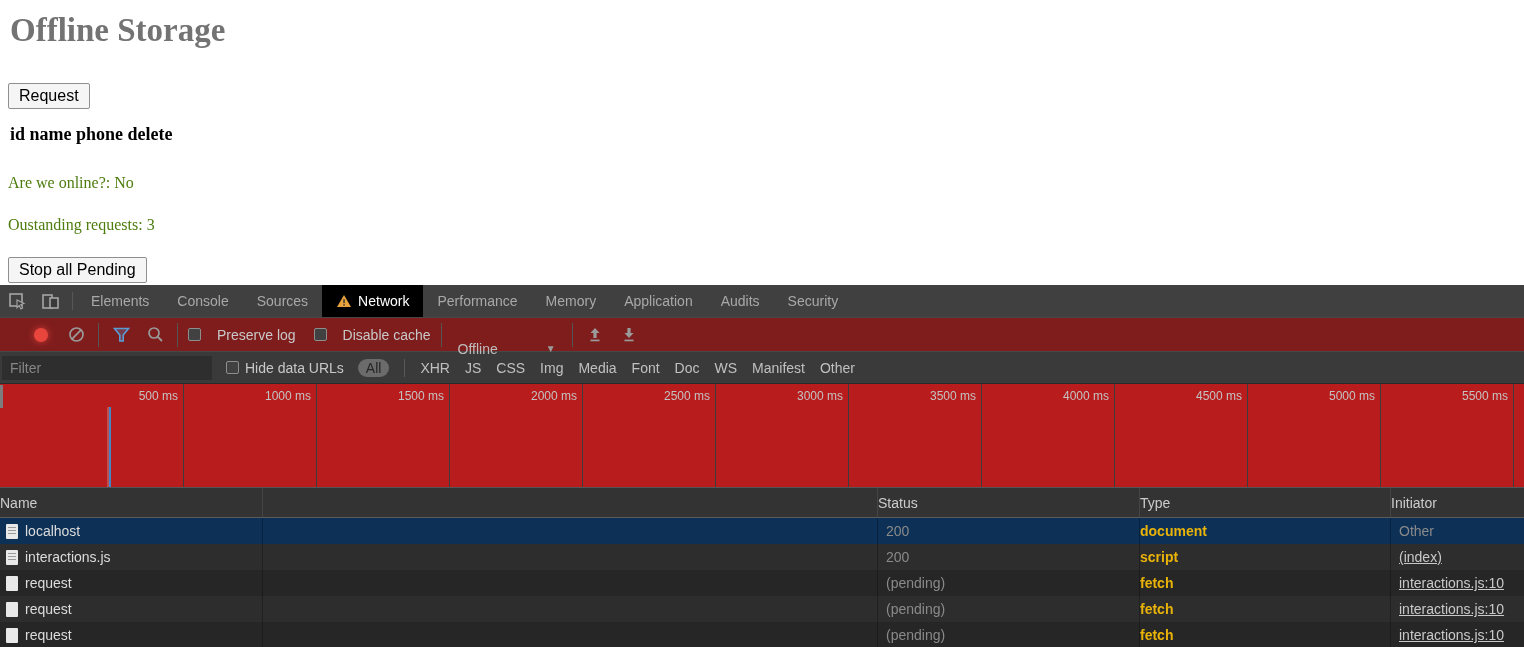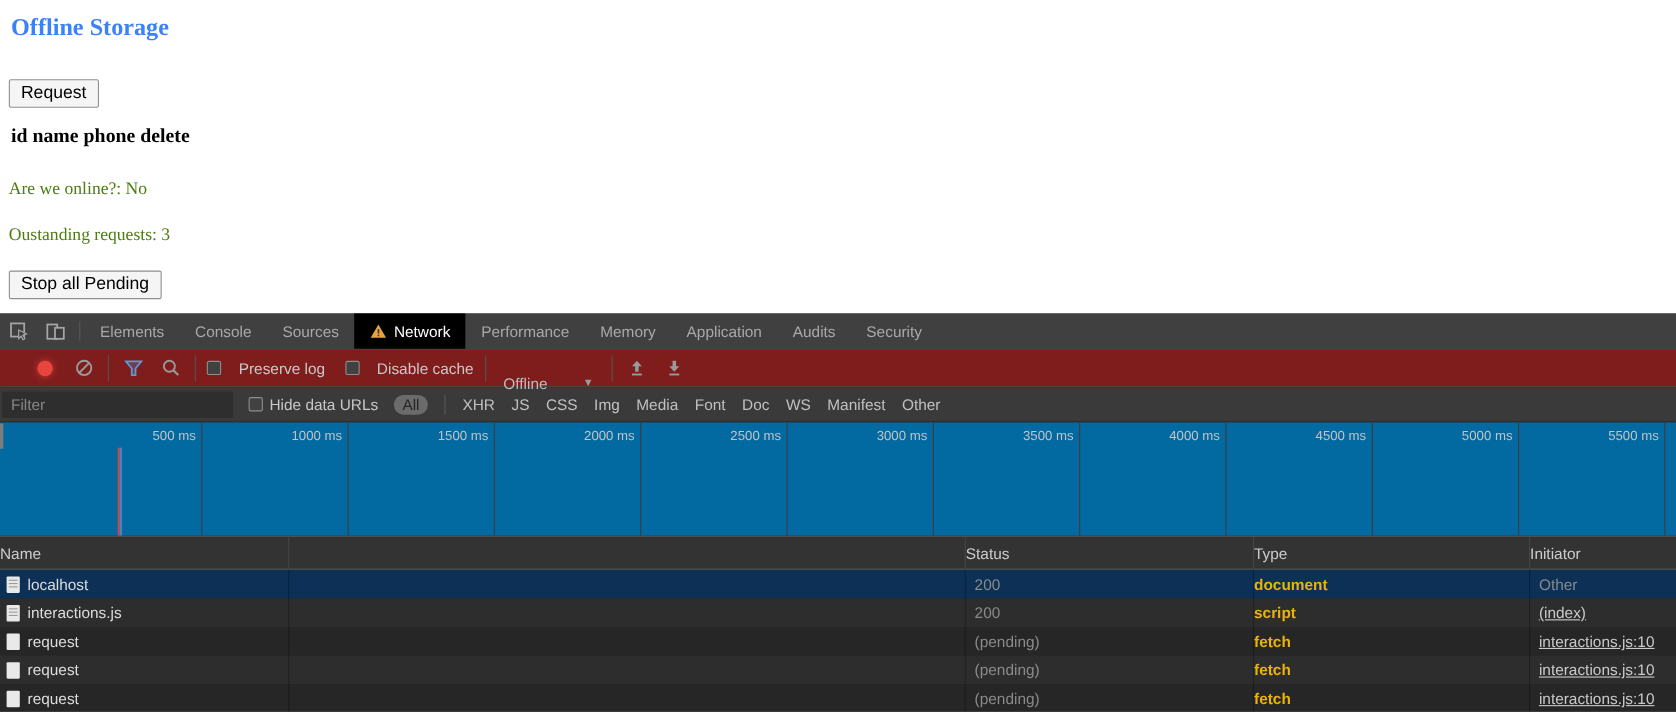--- a/index.html
+++ b/index.html
@@ -1,22 +1,22 @@
 <!DOCTYPE html>
 <html><head>
 <meta charset="utf-8">
 <style>
   * { box-sizing: border-box; margin: 0; padding: 0; }
   html,body { width:1524px; height:647px; overflow:hidden; background:#fff;
               font-family:"Liberation Sans", sans-serif; }
 
   
   .page { height:285px; background:#fff; padding:8px; overflow:hidden; }
-  .page h1 { font-family:"Liberation Serif", serif; font-size:22px; font-weight:bold;
-             color:#3b82f6; margin:4px 0 34px 2px; }
+  .page h1 { font-family:"Liberation Serif", serif; font-size:33px; font-weight:bold;
+             color:#737373; margin:4px 0 34px 2px; }
   .page .btn { display:inline-block; font-family:"Liberation Sans", sans-serif; font-size:16px;
                color:#000; background:#f5f5f5; border:1px solid #8f8f8f; border-radius:2px;
                padding:3px 10px; cursor:pointer; }
   .page .tbl-head { font-family:"Liberation Serif", serif; font-weight:bold; font-size:18px;
                     color:#000; margin:15px 0 0 2px; }
   .page p.serif { font-family:"Liberation Serif", serif; font-size:16px; color:#4d7c0f; }
   .p1 { margin:29px 0 0 0; }
   .p2 { margin:24px 0 0 0; }
   .stop-wrap { margin-top:23px; }
 
@@ -35,36 +35,36 @@
   .toolbar { height:34px; background:#7f1d1d; border-bottom:1px solid #474747;
              display:flex; align-items:center; padding:0 28px; gap:10px; }
   .vsep { width:1px; height:24px; background:#555; }
   .rec-dot { width:14px; height:14px; border-radius:50%; background:#e8463c;
              box-shadow:0 0 6px 1px rgba(232,70,60,.55); margin:0 6px; cursor:pointer; }
   .tool-ic { display:flex; align-items:center; justify-content:center; width:24px; height:24px;
              color:#9a9a9a; cursor:pointer; }
   .chk { width:13px; height:13px; background:#414141; border:1px solid #8e8e8e;
          border-radius:2px; display:inline-block; cursor:pointer; flex:none; }
   .chk-label { color:#c8c8c8; margin-left:6px; }
-  .ddl { display:flex; align-items:center; gap:32px; color:#bdbdbd; cursor:pointer;
+  .ddl { display:flex; align-items:center; gap:48px; color:#bdbdbd; cursor:pointer;
          padding:0 6px;margin-top:28px; }
   .ddl .arrow { font-size:10px; color:#9a9a9a; }
 
   .filterbar { height:32px; background:#3a3a3a; border-bottom:1px solid #2a2a2a;
                display:flex; align-items:center; padding:0 12px 0 0; }
   .filter-input { width:210px; height:24px; margin-left:2px; background:#2e2e2e; border:none;
                   outline:none; color:#ddd; font-size:14px; padding:0 8px;
                   font-family:"Liberation Sans", sans-serif; }
   .filter-input::placeholder { color:#868686; }
   .pills { display:flex; align-items:center; gap:15px; margin-left:14px; color:#c0c0c0; }
   .pill { cursor:pointer; }
   .pill.active { background:#6b6b6b; color:#262626; border-radius:9px; padding:1px 8px; }
   .pill-sep { width:1px; height:18px; background:#575757; }
 
-  .timeline { position:relative; height:103px; background:#0369a1; overflow:hidden; }
+  .timeline { position:relative; height:103px; background:#b91c1c; overflow:hidden; }
   .gridline { position:absolute; top:0; bottom:0; width:1px; background:#3c3c3c; }
   .tick { position:absolute; top:5px; height:14px; text-align:right; font-size:12px;
           color:#c3c3c3; padding-right:5px; }
   .evt-red  { position:absolute; top:23px; bottom:0; width:2px; background:#c24d4d; }
   .evt-blue { position:absolute; top:23px; bottom:0; width:2px; background:#4585c7; }
   .grabber { position:absolute; left:0; top:1px; width:3px; height:23px; background:#7d7d7d; }
 
   .grid { display:grid; grid-template-columns:262px 615px 262px 251px 134px; }
   .grid > div { border-left:1px solid rgba(0,0,0,.28); display:flex; align-items:center;
                 overflow:hidden; white-space:nowrap; }

